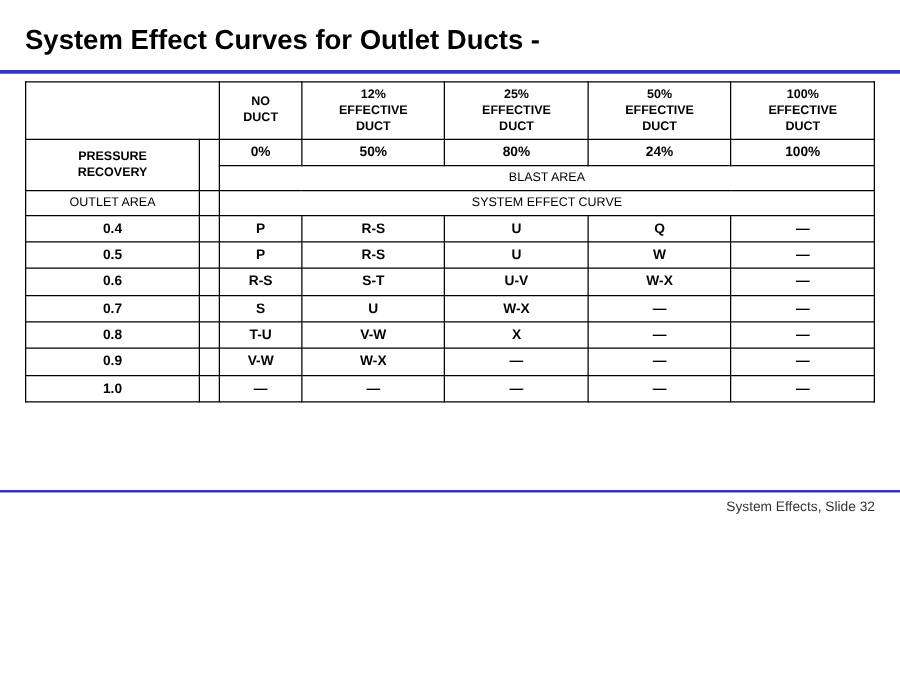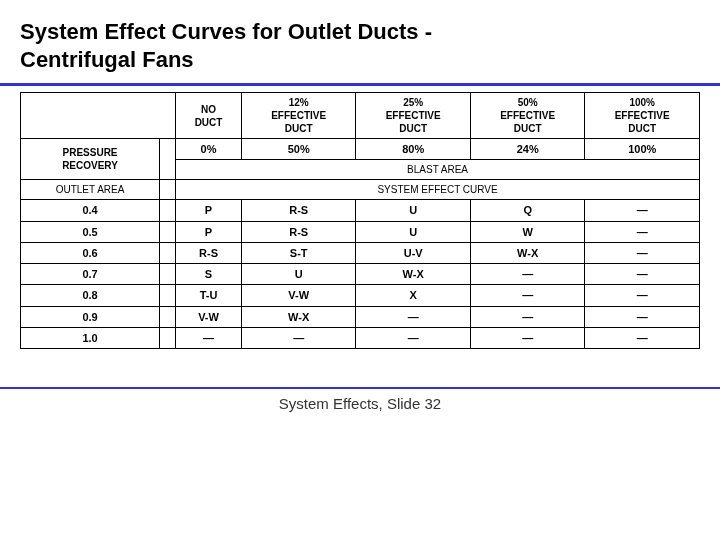--- a/index.html
+++ b/index.html
@@ -66,35 +66,34 @@
       font-size: 10px;
       text-align: center;
     }
 
     .data-cell {
       font-weight: bold;
       font-size: 11px;
     }
 
     .footer {
-      padding: 6px 36px;
+      padding: 6px 20px;
       border-top: 2px solid #3333cc;
-      text-align: center;
-      font-size: 15px;
+      text-align: right;
+      font-size: 11px;
       color: #333;
     }
   </style>
 </head>
 <body>
 
 <div class="page">
   <div class="header">
     <div class="header-title">
       <span>System Effect Curves for Outlet Ducts -</span><br>
-      <span>Centrifugal Fans</span>
     </div>
   </div>
 
   <div class="content">
     <table>
       <thead>
         <tr>
           <td colspan="2" style="border:1px solid #000; background:#fff;"></td>
           <th class="col-label">
             <span>NO</span><br>

